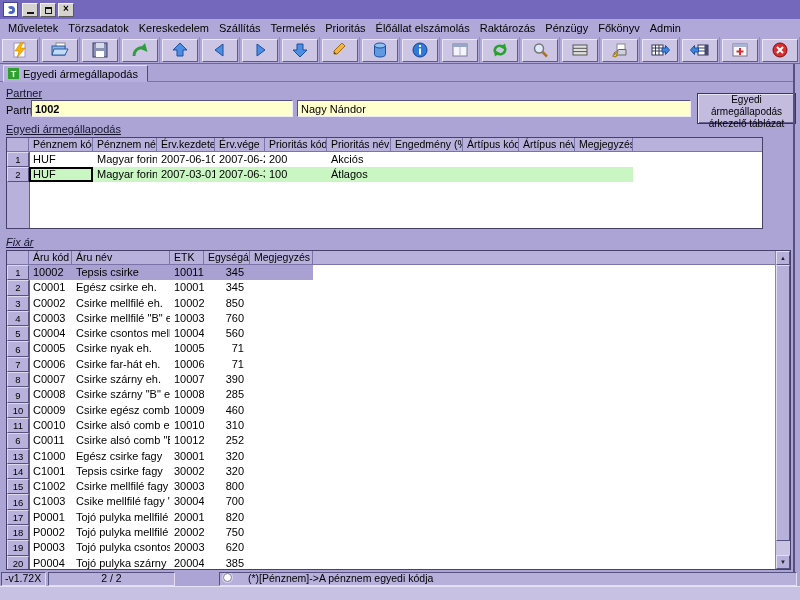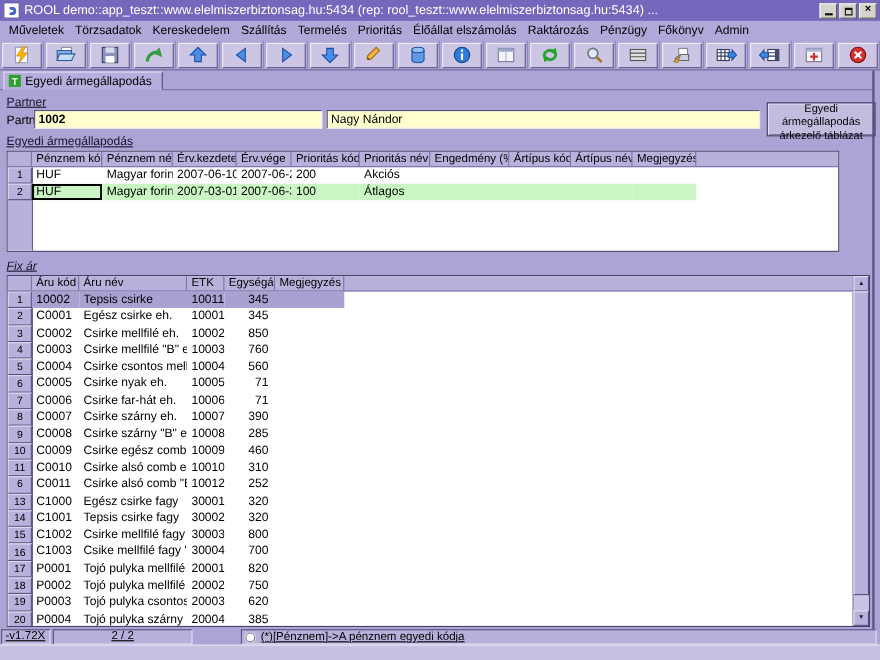--- a/index.html
+++ b/index.html
@@ -95,40 +95,39 @@
   .sbtn.up { top:0; } .sbtn.down { bottom:0; }
   .sthumb { position:absolute; left:0; top:14px; width:14px; height:276px; background:#b7b0db;
     border:1px solid; border-color:#e3dff1 #57517f #57517f #e3dff1; }
 
   .right-edge { position:absolute; left:793px; top:64px; width:2px; height:508px; background:#57517f; }
 
   
   .statusbar { position:absolute; left:0; top:572px; width:800px; height:14px; background:#aca4d4;
     display:flex; gap:2px; padding:0 3px 0 1px; }
   .sbox { background:#b7b0db; border:1px solid; border-color:#57517f #e3dff1 #e3dff1 #57517f;
-    font-size:10.5px; line-height:11px; padding:0 3px; white-space:nowrap; overflow:hidden;text-decoration:underline; }
+    font-size:10.5px; line-height:11px; padding:0 3px; white-space:nowrap; overflow:hidden; }
   .sbox.v { width:45px; }
   .sbox.pos { width:127px;text-align:center; }
   .sspacer { width:40px; }
-  .sbox.hint { flex:1; display:flex; align-items:center; gap:5px; }
+  .sbox.hint { flex:1; display:flex; gap:16px; }
   .radio { width:9px; height:9px; border-radius:50%; background:#fff; border:1px solid #7e7e92;
     box-shadow:0 0 0 1px #d9d4ee; flex:0 0 auto; }
   .bottom-strip { position:absolute; left:0; top:586px; width:800px; height:14px; background:#c7c1e4;
     border-top:1px solid #e6e3f4; }
 </style>
 </head>
 <body>
 
 <div class="window">
 
   <div class="titlebar">
     <span class="app-icon">
         <i></i>
       </span>
-    <span class="title">ROOL demo::app_teszt::www.elelmiszerbiztonsag.hu:5434 (rep: rool_teszt::www.elelmiszerbiztonsag.hu:5434) ...</span>
     <span class="winbtns">
       <span class="winbtn">
           <span class="mini"></span>
         </span>
       <span class="winbtn">
           <span class="rest"></span>
         </span>
       <span class="winbtn">
           <span class="clo">×</span>
         </span>

